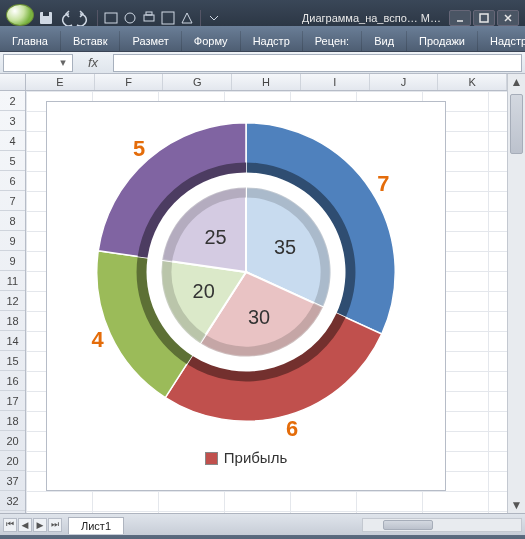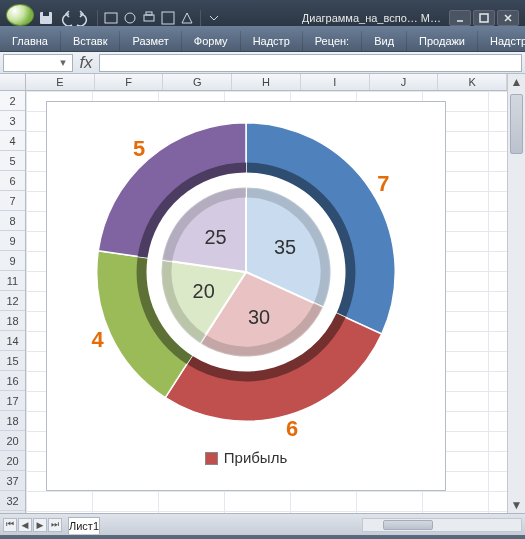--- a/index.html
+++ b/index.html
@@ -19,21 +19,21 @@
 
   
   .ribbon { height: 26px; background: linear-gradient(#6a7e97,#4e5e73); display:flex; align-items:flex-end; border-bottom:1px solid #3a4455; }
   .ribbon .tab { padding:4px 12px; font-size:11px; color:#fff; border-right:1px solid rgba(0,0,0,.15); cursor:default;}
   .ribbon .help { margin-left:auto; width:18px; height:18px; border-radius:50%; background:#4a90d9; color:#fff; display:flex; align-items:center; justify-content:center; font-weight:bold; margin-right:6px; margin-bottom:3px; font-size:11px;}
 
   
   .formulabar { height:22px; background:linear-gradient(#eef2f7,#dfe5ec); display:flex; align-items:center; border-bottom:1px solid #b6bcc7;}
   .namebox { width:70px; height:18px; background:#fff; border:1px solid #a7b0bd; margin-left:3px; display:flex; align-items:center; padding:0 4px; font-size:11px;}
   .namebox .dd { margin-left:auto; width:10px; text-align:center; color:#666;}
-  .fxlabel { width:26px; text-align:center; font-style:italic; color:#555; font-size:17px;}
+  .fxlabel { width:40px; text-align:center; font-style:italic; color:#555; font-size:13px;}
   .fxinput { flex:1; height:18px; background:#fff; border:1px solid #a7b0bd; margin-right:3px;}
 
   
   .sheet { position:relative; height:439px; background:#fff; display:flex; }
   .colheads { position:absolute; top:0; left:26px; right:18px; height:17px; display:flex; background:linear-gradient(#f5f7fa,#e3e7ee); border-bottom:1px solid #b6bcc7;}
   .colheads div { flex:1; text-align:center; font-size:11px; color:#444; border-right:1px solid #cfd4dc; line-height:17px;}
   .selectall { position:absolute; top:0; left:0; width:26px; height:17px; background:linear-gradient(#f5f7fa,#e3e7ee); border-right:1px solid #b6bcc7; border-bottom:1px solid #b6bcc7;}
   .rowheads { position:absolute; top:17px; left:0; width:26px; bottom:0; background:linear-gradient(#f5f7fa,#e3e7ee); border-right:1px solid #b6bcc7;}
   .rowheads div { height:20px; text-align:center; font-size:11px; color:#444; border-bottom:1px solid #cfd4dc; line-height:20px;}
   .cells { position:absolute; top:17px; left:26px; right:18px; bottom:0;}
@@ -52,21 +52,21 @@
   .chart-svg { width:100%; height:340px; display:block;}
   .legend { height:30px; display:flex; align-items:center; justify-content:center; gap:20px; font-size:15px; color:#333;}
   .swatch { width:13px; height:13px; display:inline-block; border:1px solid #888; vertical-align:middle; margin-right:6px;}
   .sw-red { background:#c0504d;}
   .sw-blue { background: repeating-linear-gradient(-45deg, #cfe0f3, #cfe0f3 2px, #b3cde9 2px, #b3cde9 4px);}
 
   
   .tabbar { height:22px; background:linear-gradient(#dfe4eb,#c7cdd7); display:flex; align-items:center; border-top:1px solid #aeb4bf;}
   .tabnav { display:flex; gap:1px; padding:0 3px;}
   .tabnav div { width:14px; height:14px; background:#eef1f5; border:1px solid #b6bcc7; display:flex; align-items:center; justify-content:center; font-size:9px; color:#555;}
-  .sheettab { background:#fff; border:1px solid #aeb4bf; border-bottom:none; padding:2px 0; font-size:11px; margin-left:3px; border-radius:0 0 0 0; transform:translateY(1px);}
+  .sheettab { background:#fff; border:1px solid #aeb4bf; border-bottom:none; padding:2px 12px; font-size:11px; margin-left:3px; border-radius:0 0 0 0; transform:translateY(1px);}
   .hscroll { margin-left:auto; flex:1; height:14px; background:#e8ebef; border:1px solid #c3c8d0; margin-right:3px; max-width:160px; position:relative;}
   .hscroll .thumb { position:absolute; top:1px; bottom:1px; left:20px; width:50px; background:linear-gradient(#d3d8e0,#bcc2cd); border:1px solid #a6adb9; border-radius:2px;}
 
   
   .statusbar { height:24px; background:linear-gradient(#5b6b80,#3e4b5c); display:flex; align-items:center; color:#e8e8e8; font-size:11px; padding:0 6px;}
 </style>
 </head>
 <body>
 
 <div class="titlebar">

